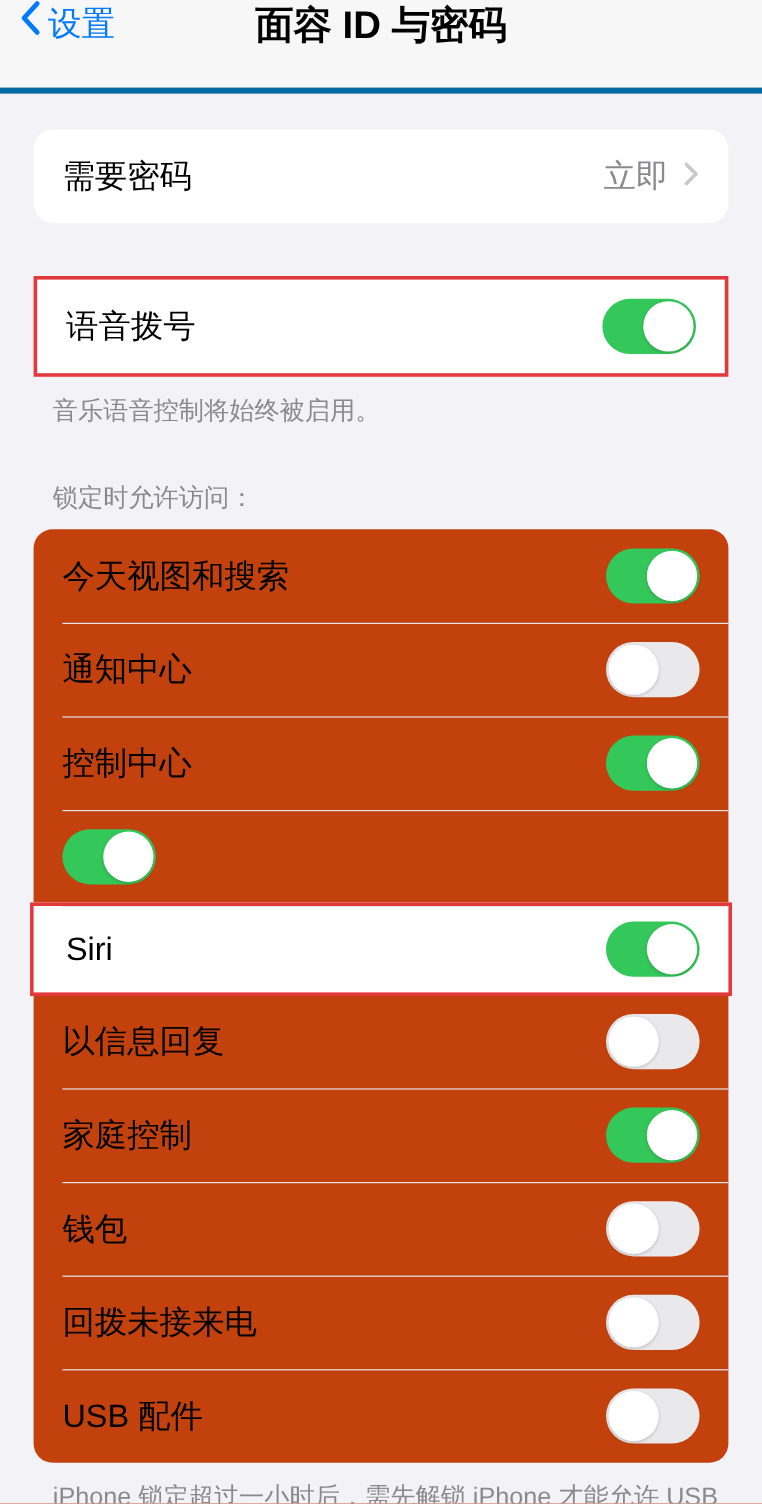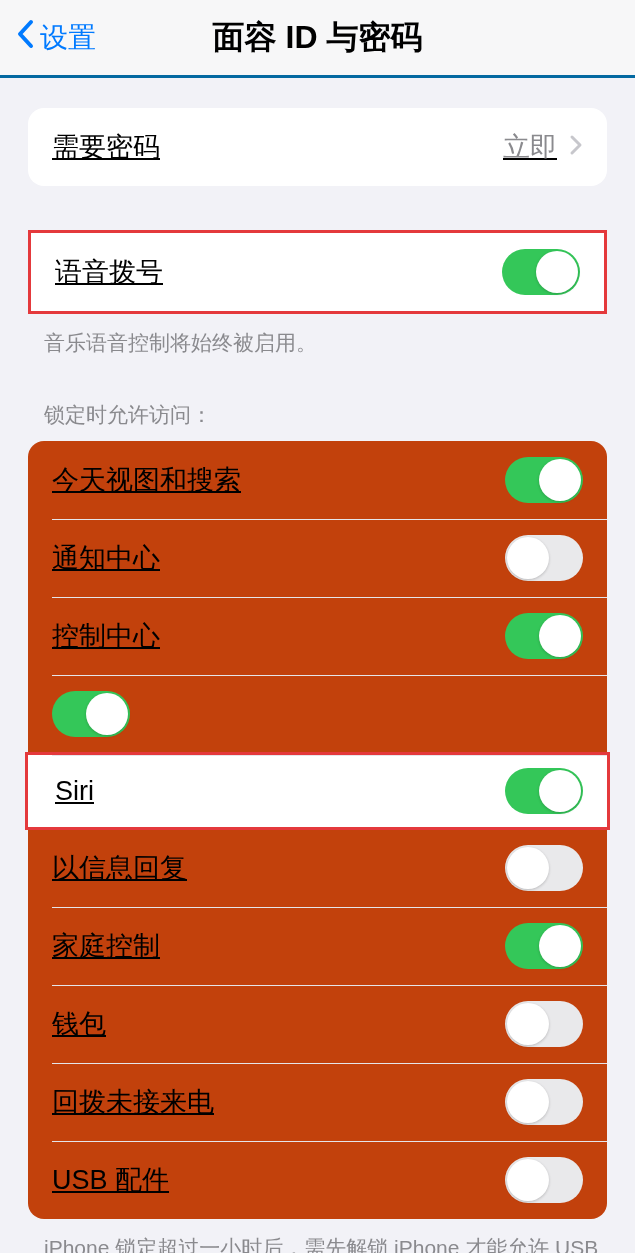--- a/index.html
+++ b/index.html
@@ -9,24 +9,24 @@
       font-family: -apple-system, BlinkMacSystemFont, "Helvetica Neue", sans-serif;
     }
     body {
       width: 635px;
       height: 1253px;
       background: #f2f2f7;
       overflow: hidden;
     }
     .nav-bar {
       display: flex;
-      align-items: center;
+      align-items: flex-start;
       height: 78px;
       background: #f7f7f8;
-      border-bottom: 3px solid #0369a1;
+      border-bottom: 5px solid #0369a1;
       position: relative;
     }
     .back-button {
       display: flex;
       align-items: center;
       padding-left: 16px;
       color: #007aff;
       font-size: 28px;
       cursor: pointer;
     }
@@ -56,21 +56,20 @@
       border: 3px solid #e4393c;
       border-radius: 0;
     }
     .row {
       display: flex;
       align-items: center;
       justify-content: space-between;
       min-height: 78px;
       padding: 0 24px;
       position: relative;
-      text-decoration: underline;
     }
     .row + .row::before {
       content: "";
       position: absolute;
       top: 0;
       left: 24px;
       right: 0;
       height: 1px;
       background: #e5e5ea;
     }

